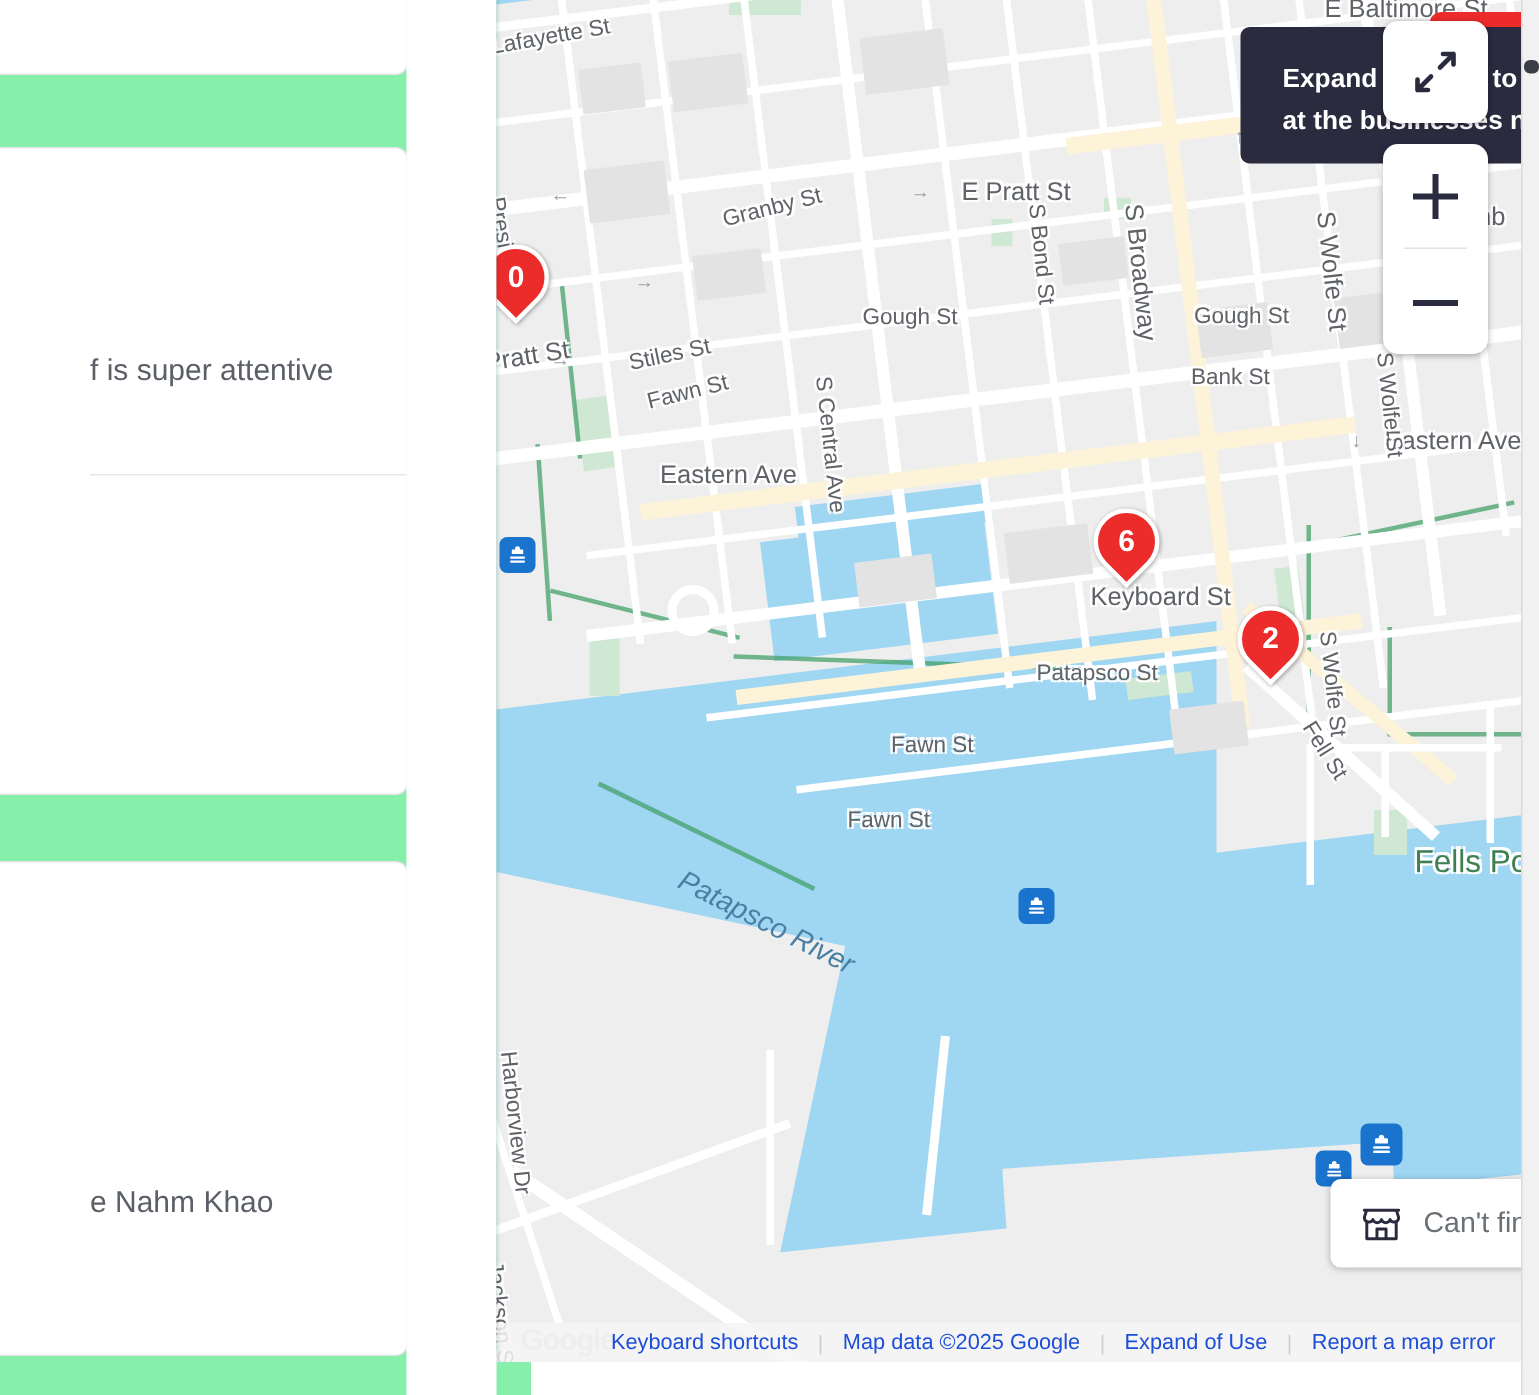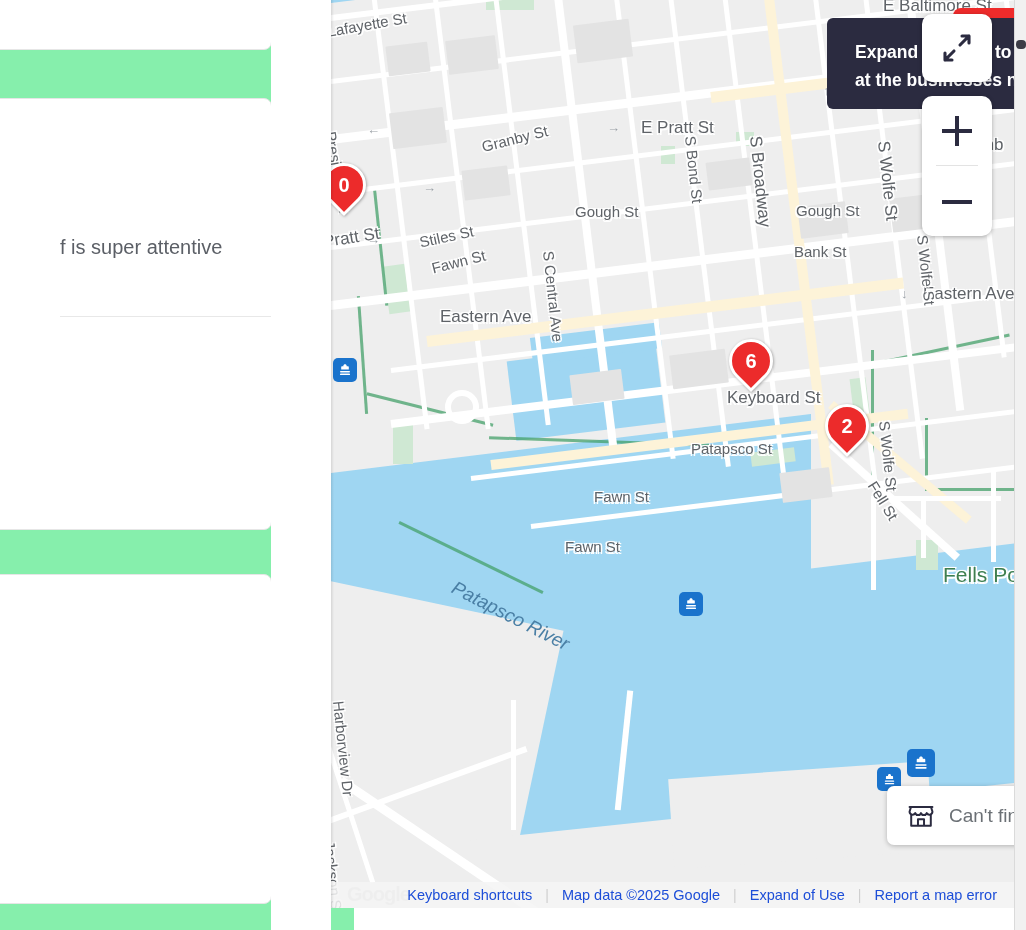--- a/index.html
+++ b/index.html
@@ -319,20 +319,21 @@
 
 <div id="app">
 
   <div class="sidebar">
     <div class="review-card card-1"></div>
     <div class="review-card card-2"></div>
     <div class="review-card card-3"></div>
 
     <div class="review-text rt-a">f is super attentive</div>
     <div class="card-divider"></div>
+    <div class="review-text rt-c">e Nahm Khao</div>
     <div class="sidebar-gutter"></div>
   </div>
 
   <div class="map">
     <div class="map-inner">
 
       <div class="land land-main"></div>
       <div class="land land-east"></div>
       <div class="land land-sw"></div>
       <div class="land land-s"></div>

